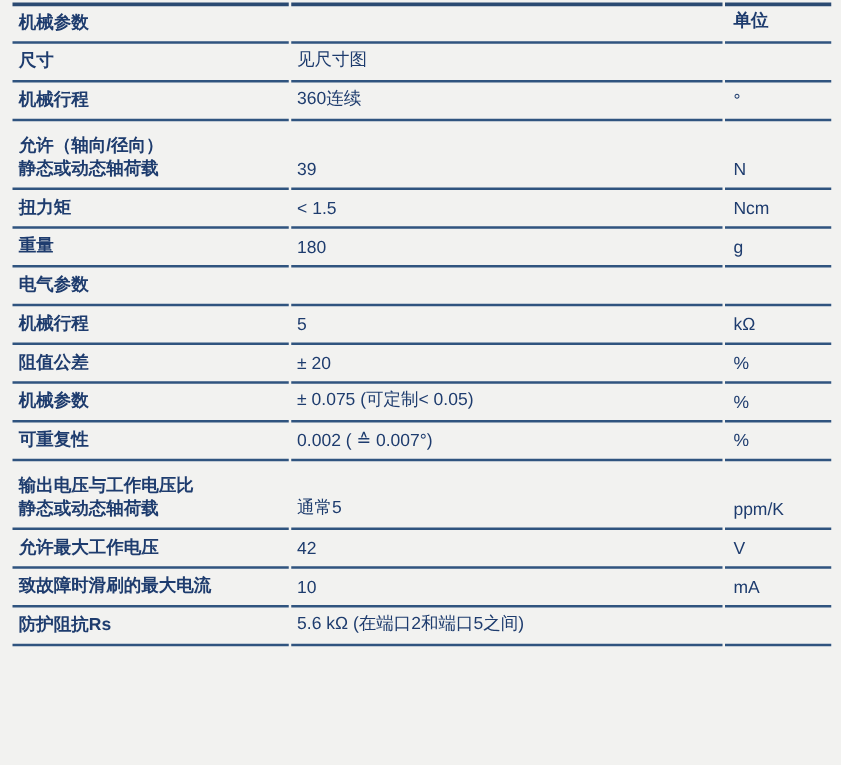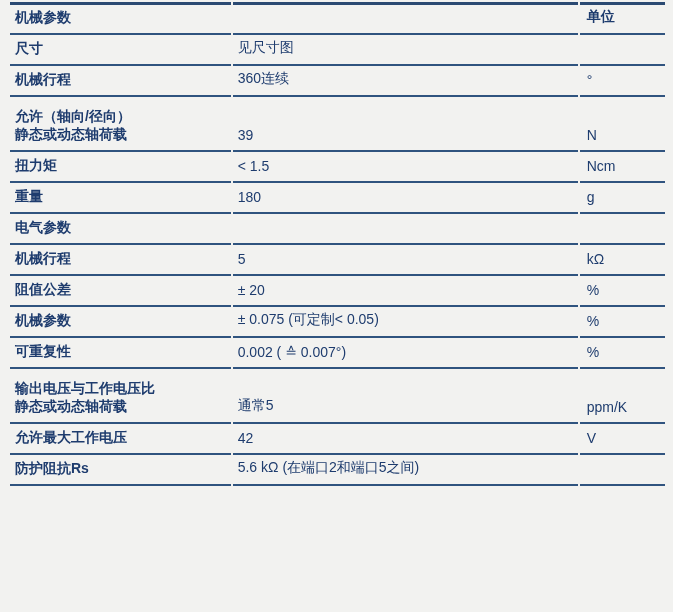--- a/index.html
+++ b/index.html
@@ -122,20 +122,25 @@
     <td class="value-cell">通常5</td>
     <td class="unit-cell"><span>ppm/K</span></td>
   </tr>
 
   <tr class="r">
     <td class="label-cell">允许最大工作电压</td>
     <td class="value-cell">42</td>
     <td class="unit-cell"><span>V</span></td>
   </tr>
 
+  <tr class="r">
+    <td class="label-cell">致故障时滑刷的最大电流</td>
+    <td class="value-cell">10</td>
+    <td class="unit-cell"><span>mA</span></td>
+  </tr>
 
   <tr class="r">
     <td class="label-cell">防护阻抗Rs</td>
     <td class="value-cell">5.6 kΩ (在端口2和端口5之间)</td>
     <td class="unit-cell"><span></span></td>
   </tr>
 </tbody>
   </table>
 
 </body></html>

